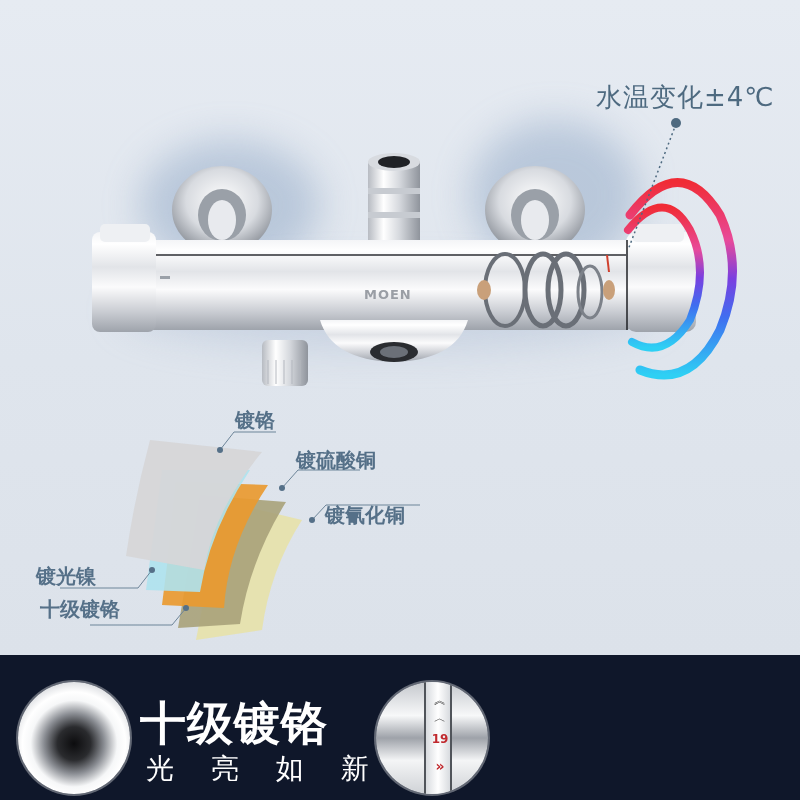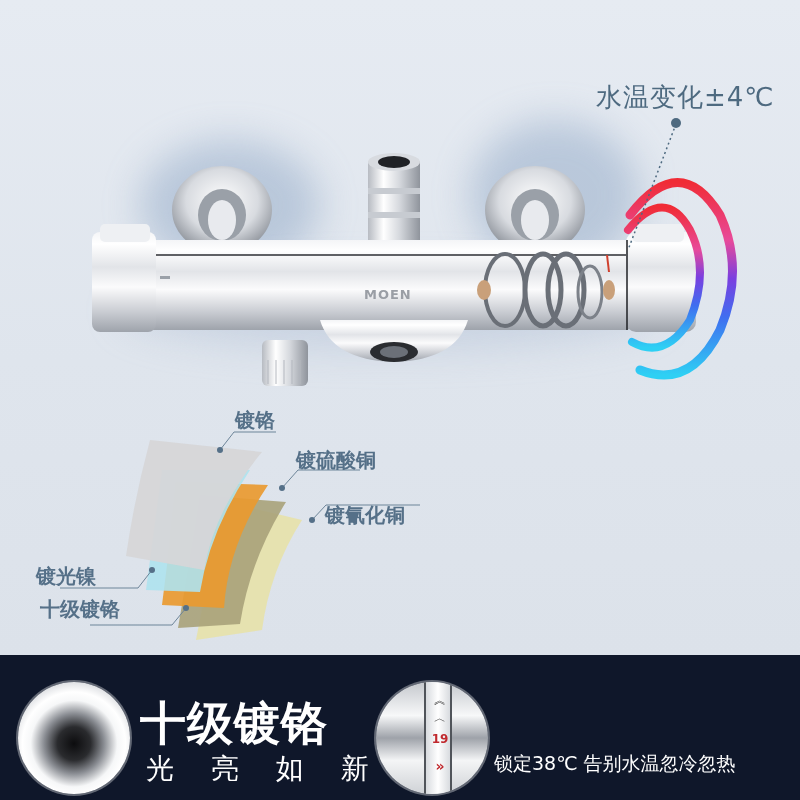--- a/index.html
+++ b/index.html
@@ -150,14 +150,13 @@
   <div class="feat-sub" style="left:146px;top:95px;letter-spacing:14px;font-size:28px;">光 亮 如 新</div>
 
   <div class="ball" style="left:376px;top:27px;width:112px;height:112px;overflow:hidden;background:linear-gradient(180deg,#c5c8cd 0%,#f7f8f9 30%,#9ea2a9 50%,#f4f5f6 70%,#cfd2d6 100%);box-shadow:0 0 0 2px rgba(255,255,255,0.35);">
     <div style="position:absolute;left:48px;top:0;width:28px;height:112px;background:linear-gradient(90deg,#d8dbdf,#ffffff,#d8dbdf);border-left:2px solid #50545a;border-right:2px solid #50545a;"></div>
     <div style="position:absolute;left:52px;top:10px;width:24px;text-align:center;color:#444;font-size:12px;">︽</div>
     <div style="position:absolute;left:52px;top:28px;width:24px;text-align:center;color:#444;font-size:12px;">︿</div>
     <div style="position:absolute;left:52px;top:50px;width:24px;text-align:center;color:#c0292e;font-size:12px;font-weight:bold;">19</div>
     <div style="position:absolute;left:52px;top:76px;width:24px;text-align:center;color:#c0292e;font-size:14px;font-weight:bold;">»</div>
   </div>
 
-  <div class="feat-sub" style="left:494px;top:96px;font-size:19px;">锁定38℃ 告别水温忽冷忽热</div>
 </div>
 
 </body></html>

